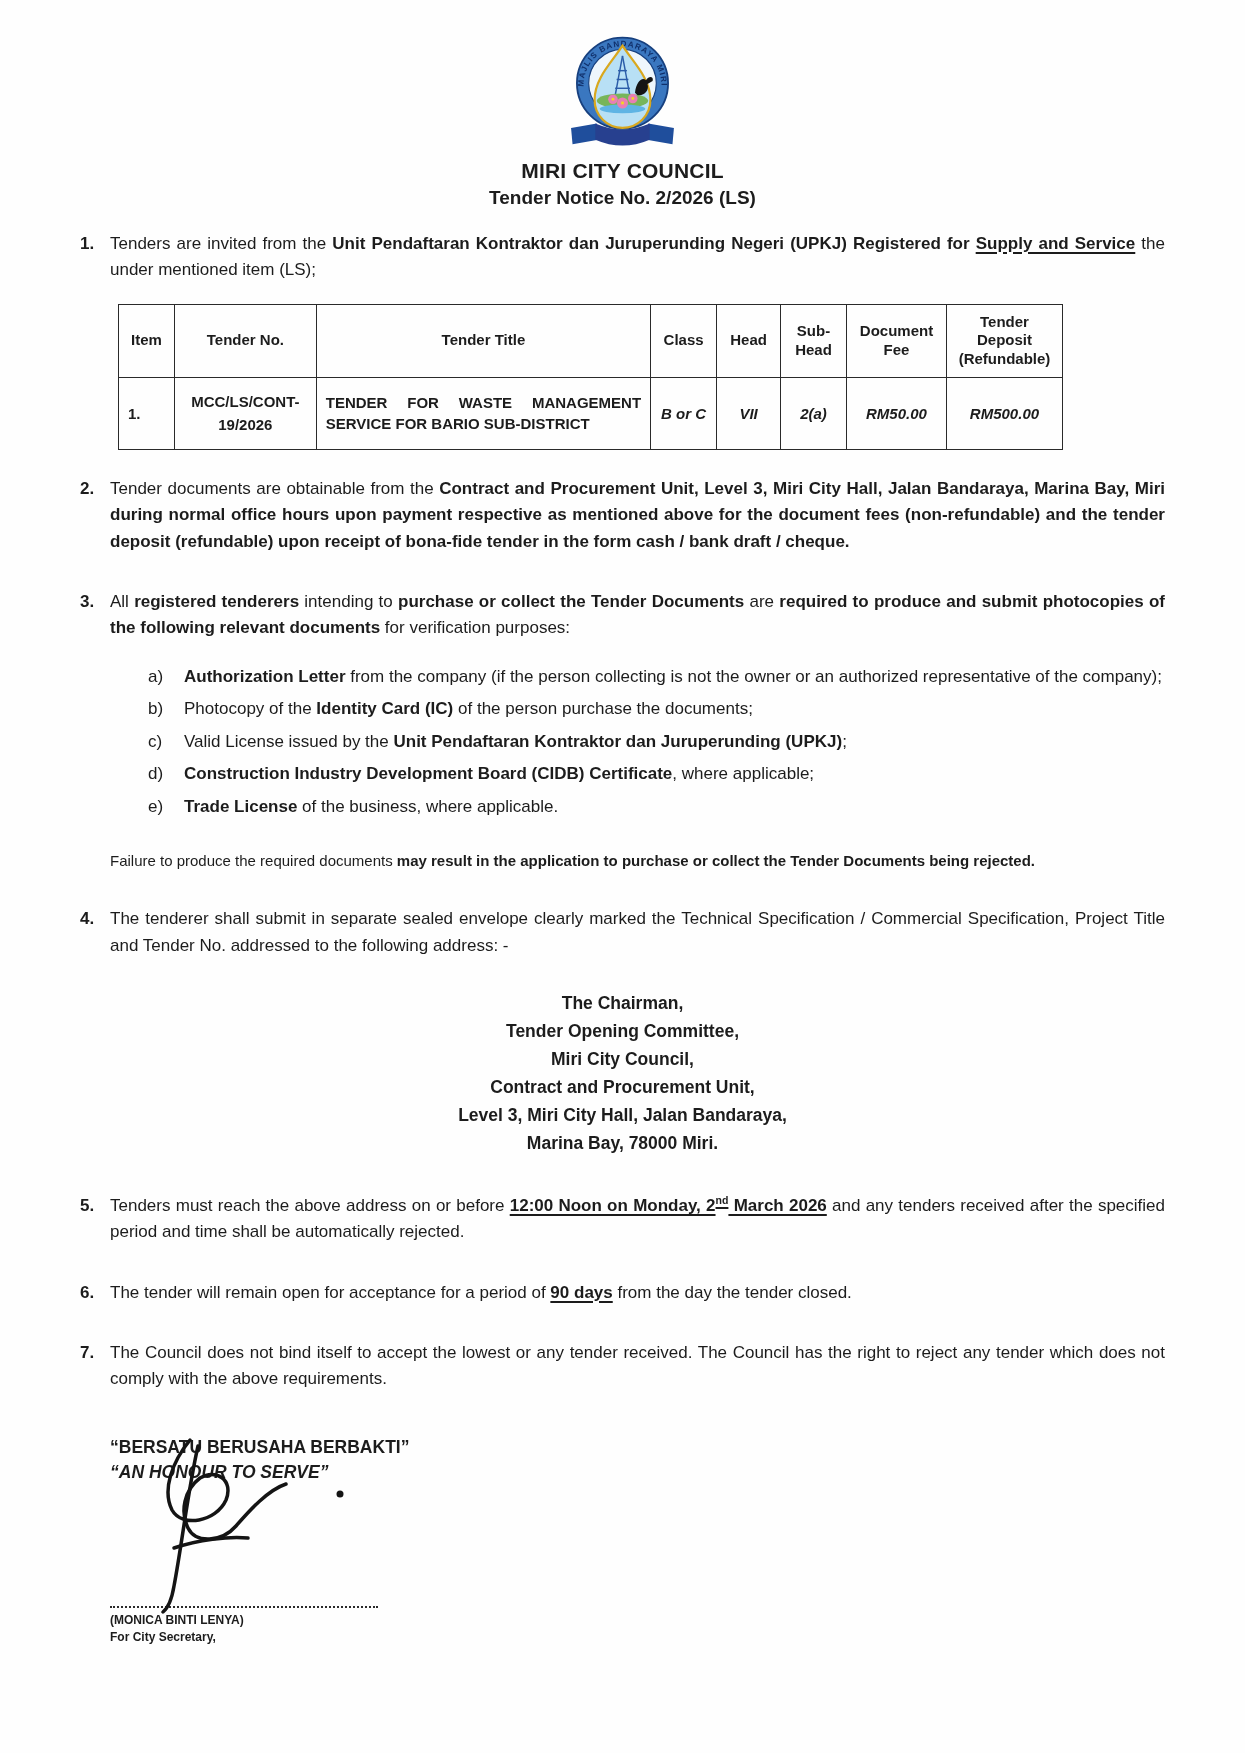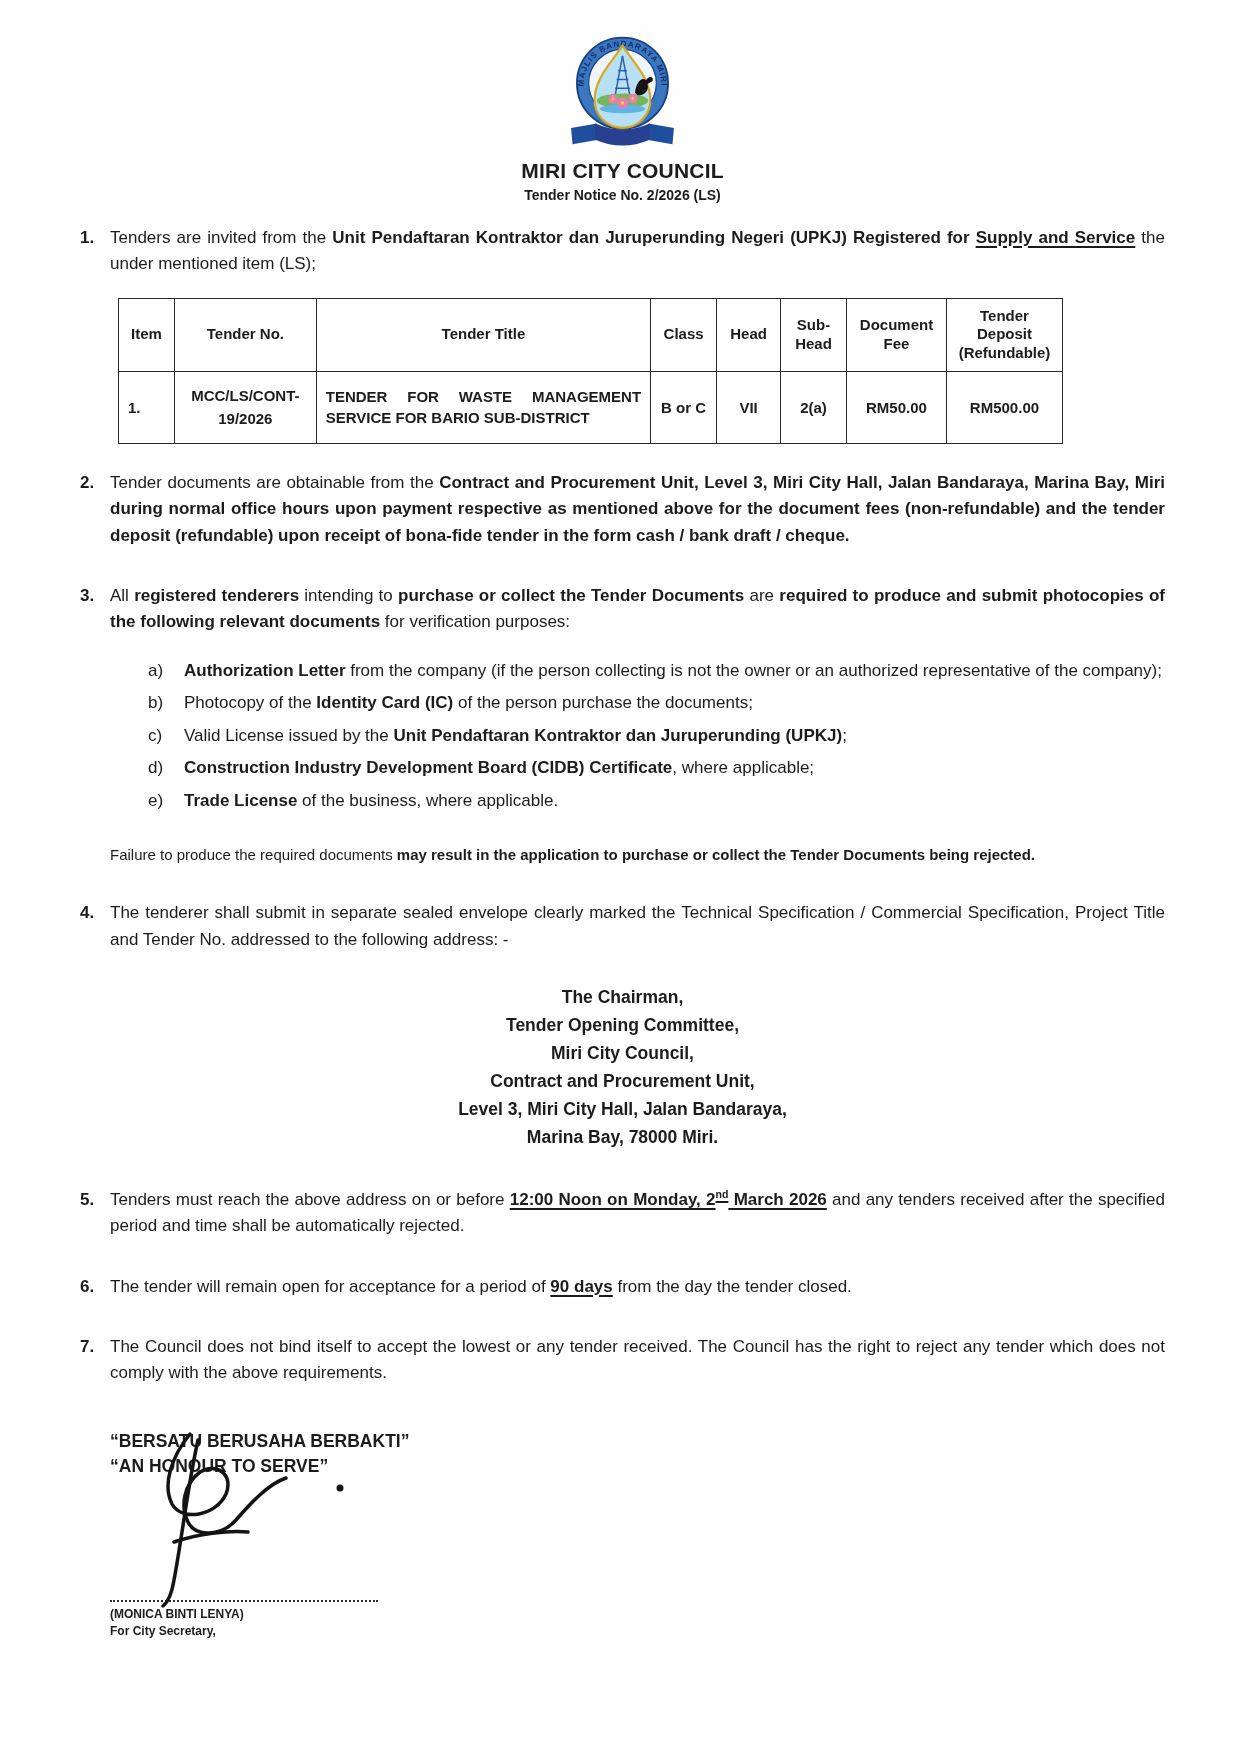--- a/index.html
+++ b/index.html
@@ -14,53 +14,53 @@
     width: 1245px;
     min-height: 1753px;
     margin: 0 auto;
     background: #fefefe;
     padding: 28px 80px 120px 80px;
   }
   
   .doc-header { text-align: center; }
   .crest-wrap { display: inline-block; line-height: 0; }
   .org-name { font-size: 21px; font-weight: 700; letter-spacing: .2px; margin-top: 2px; }
-  .notice-title { font-size: 14px; font-weight: 700; margin-top: 4px; }
+  .notice-title { font-size: 19px; font-weight: 700; margin-top: 4px; }
   
   .items { margin-top: 22px; font-size: 17px; line-height: 1.55; }
   .n-item { display: flex; margin-top: 26px; }
   .n-item .num { width: 30px; flex: 0 0 30px; font-weight: 700; }
   .n-item .body { flex: 1; text-align: justify; }
   .b { font-weight: 700; }
   .u { text-decoration: underline; text-decoration-thickness: 2px; text-underline-offset: 3px; }
   sup { font-size: 0.62em; line-height: 0; }
   
   .tender-table-wrap { margin: 20px 0 6px 38px; }
   table.tender-table { border-collapse: collapse; width: 945px; font-size: 15px; }
   table.tender-table th, table.tender-table td {
     border: 1.5px solid #2a2a2a; padding: 8px 9px; vertical-align: middle;
   }
   table.tender-table th { font-weight: 700; text-align: center; height: 64px; line-height: 1.25; }
   table.tender-table td { font-weight: 700; height: 72px; }
   td.c-item   { text-align: left; padding-left: 12px; }
   td.c-no     { text-align: center; word-break: break-word; }
   td.c-title  { text-align: justify; line-height: 1.4; }
-  td.c-mid, td.c-fee, td.c-dep { text-align: center; }
+  td.c-mid, td.c-fee, td.c-dep { text-align: center; font-style: italic; }
   
   .sublist { margin: 22px 0 0 68px; font-size: 17px; line-height: 1.5; }
   .s-item { display: flex; margin-top: 7px; }
   .s-item .ltr { width: 36px; flex: 0 0 36px; }
   .s-item .body { flex: 1; text-align: justify; }
   .indent { margin-left: 30px; }
   .failure-note { margin-top: 30px; font-size: 15px; line-height: 1.55; text-align: justify; }
   
   .address-block { margin-top: 30px; text-align: center; font-size: 17.5px; font-weight: 700; line-height: 1.6; }
   
   .motto { margin: 42px 0 0 30px; font-size: 17.5px; font-weight: 700; line-height: 1.45; }
-  .motto .line2 { }
+  .motto .line2 { font-style: italic; }
   .signature-area { position: relative; margin: 0 0 0 30px; padding-top: 120px; width: 420px; }
   .signature-svg { position: absolute; left: 18px; top: -58px; }
   .dotted-line { width: 268px; border-bottom: 2.5px dotted #2a2a2a; height: 1px; margin-bottom: 4px; }
   .signatory { font-size: 12px; font-weight: 700; line-height: 1.45; }
 </style>
 </head>
 <body>
 
 <div class="page">
 

